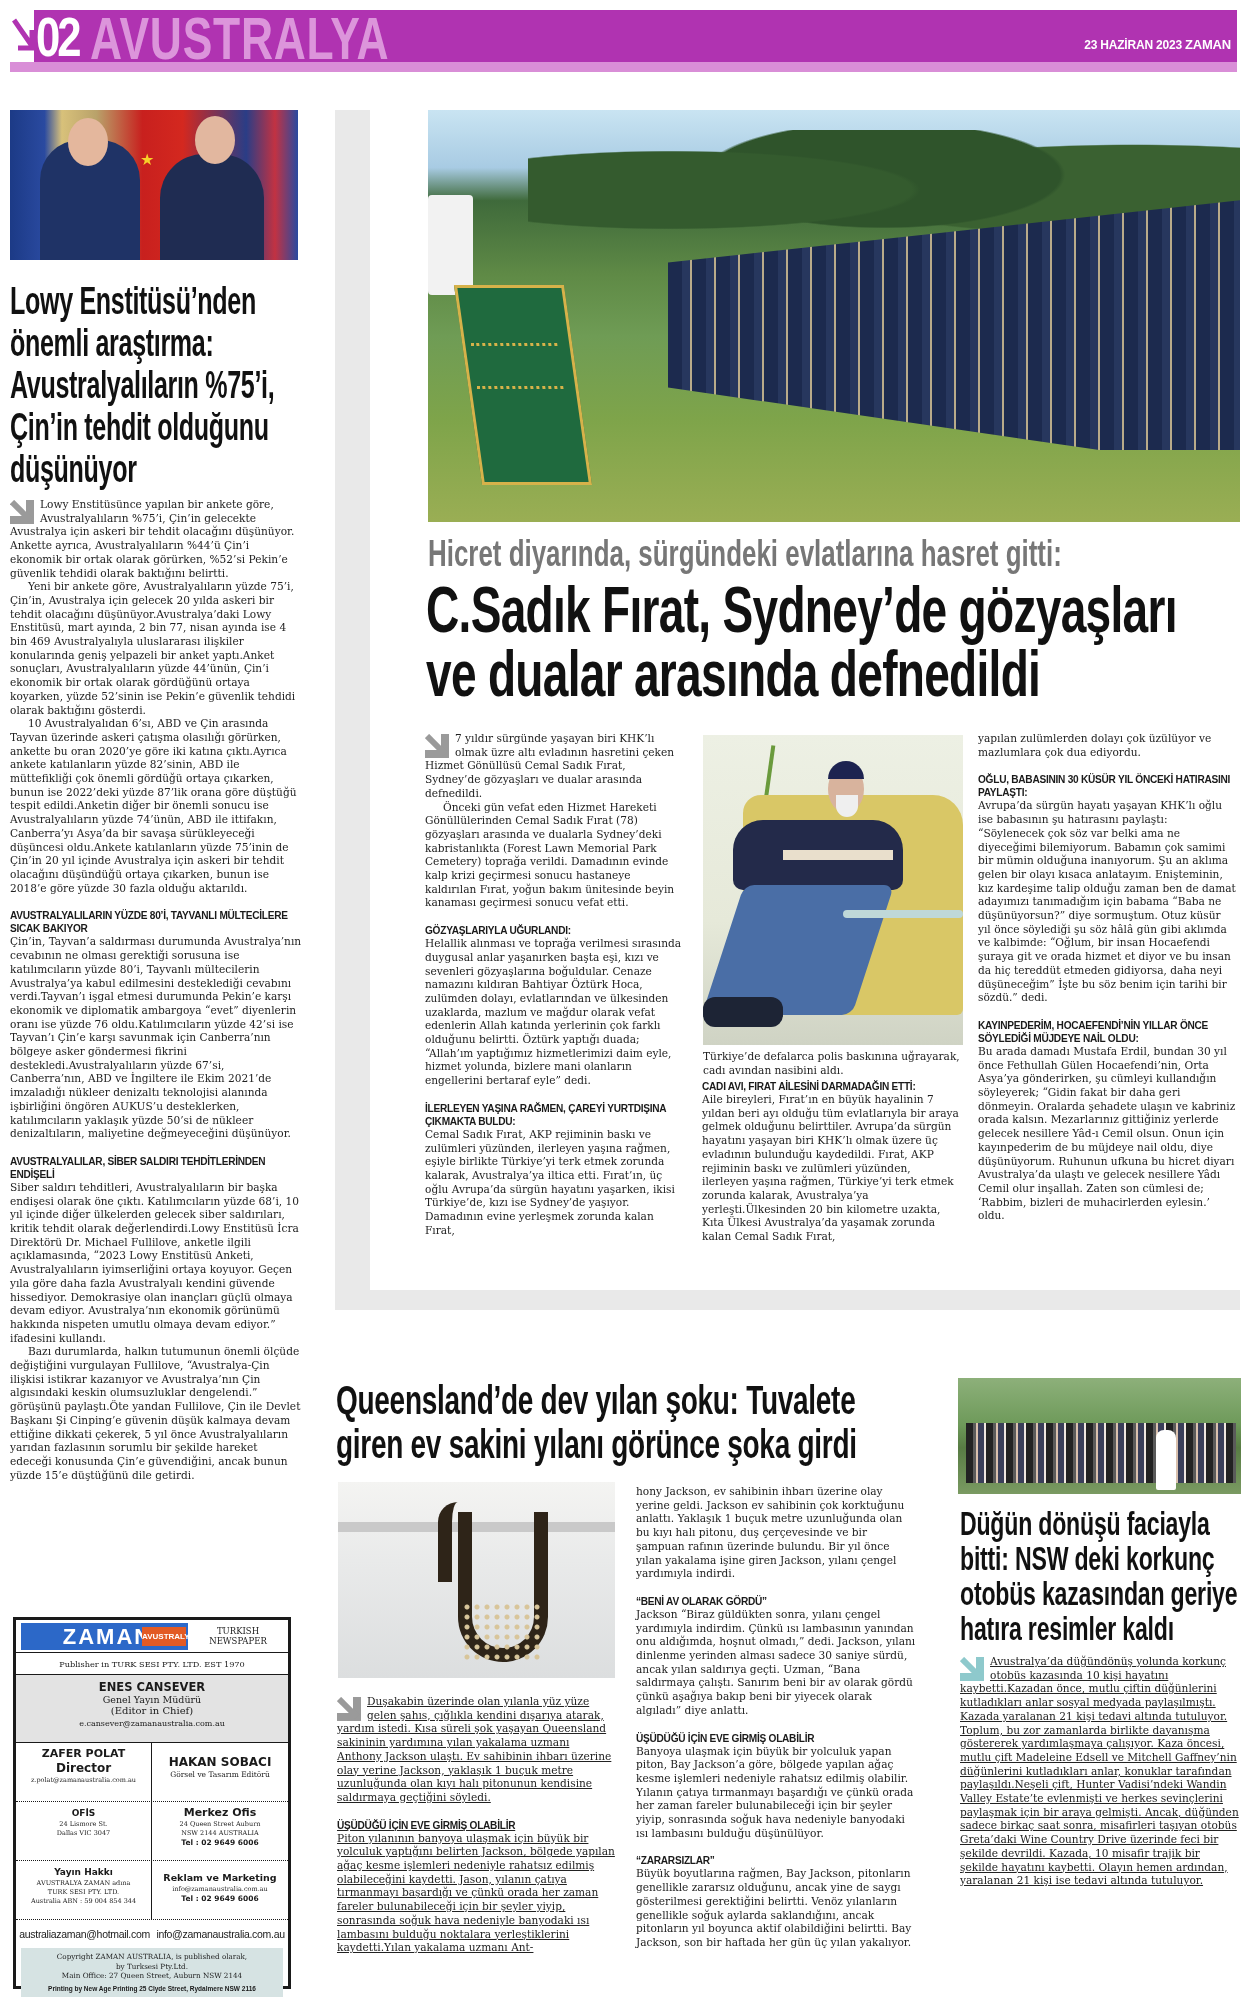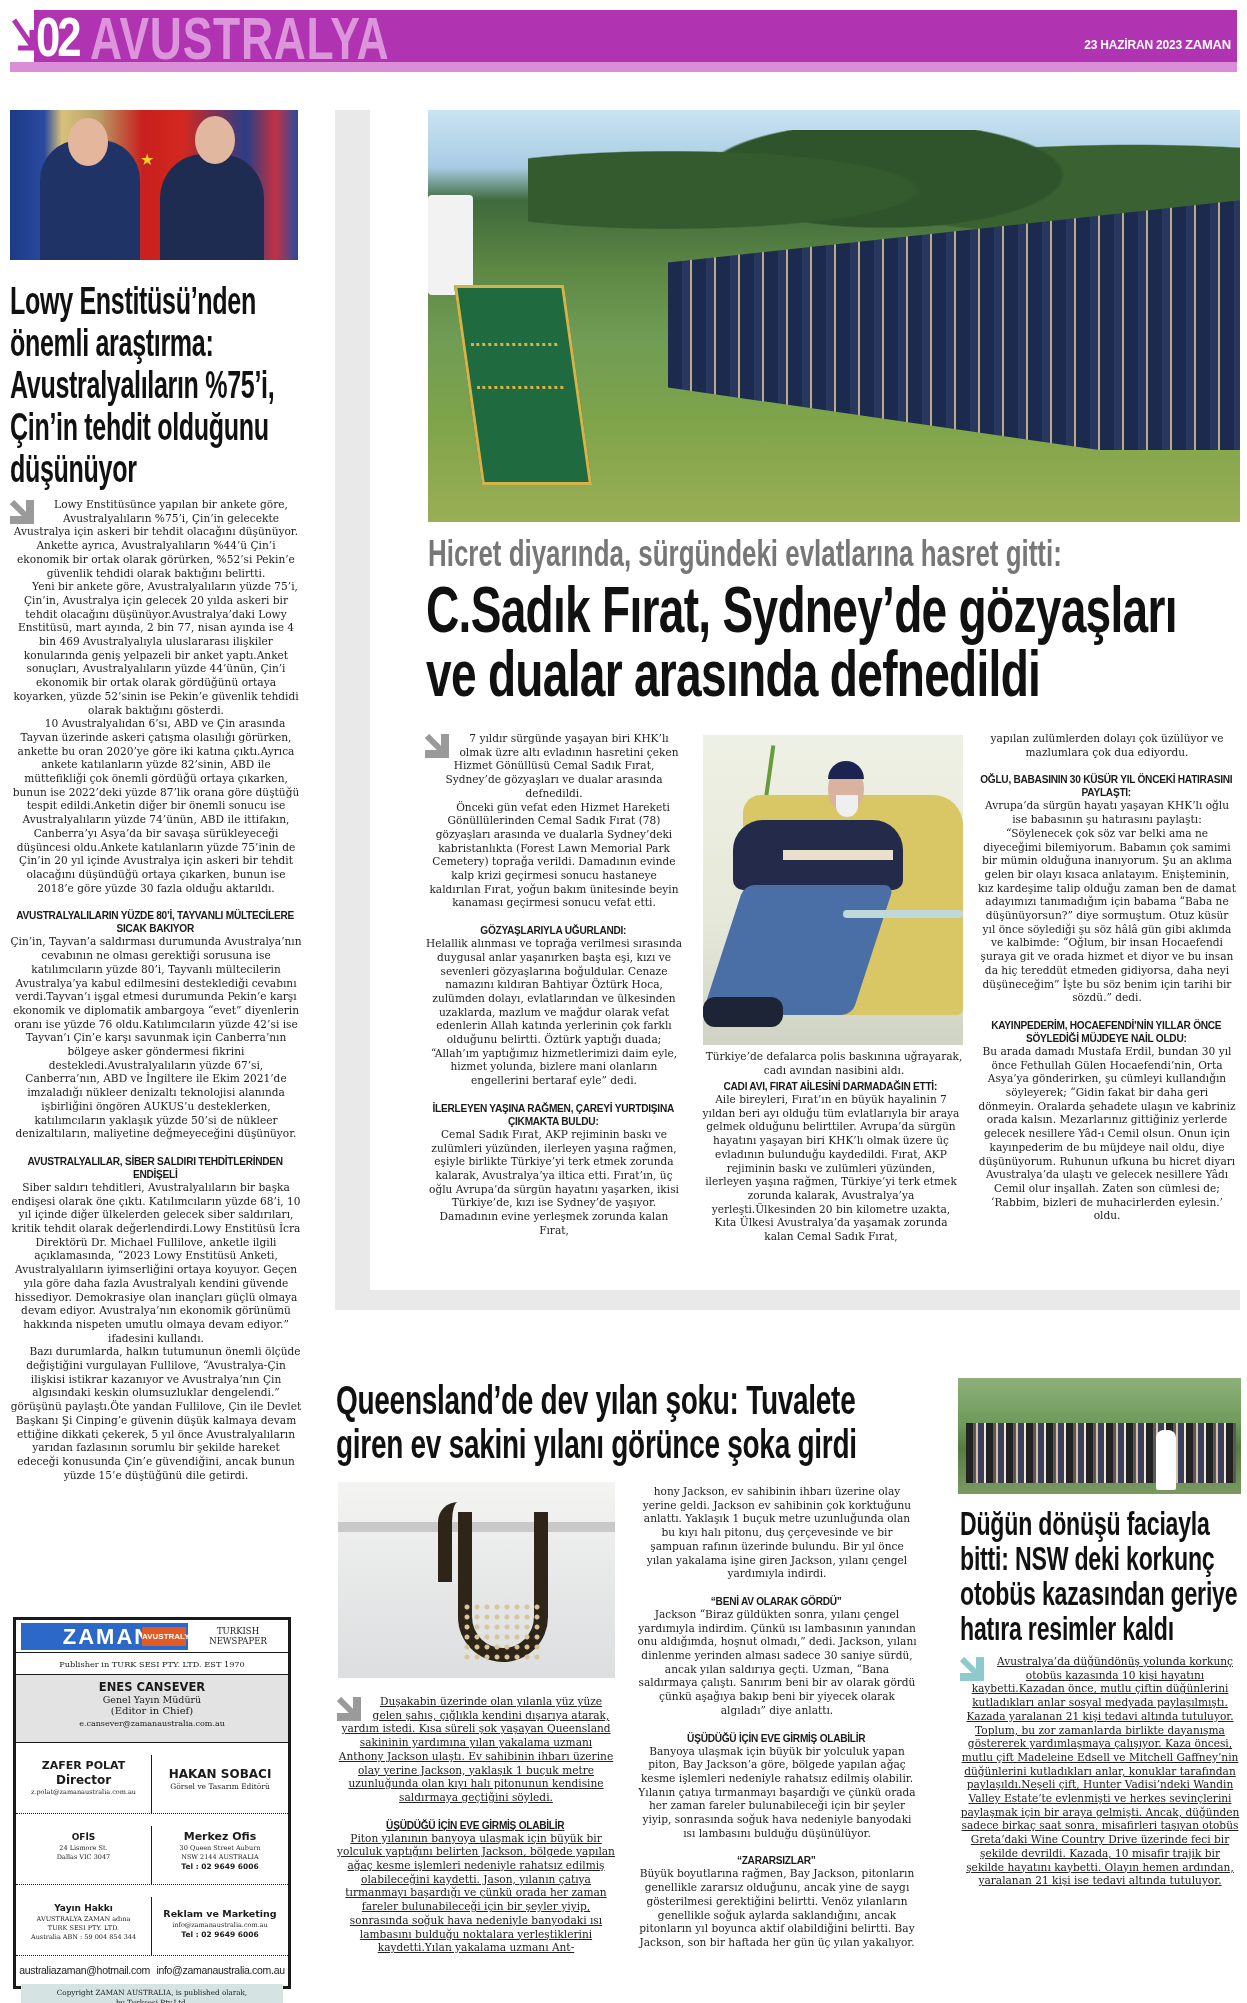--- a/index.html
+++ b/index.html
@@ -23,41 +23,41 @@
   .photo-leaders { width: 288px; height: 150px; background: linear-gradient(90deg, #1c3a86 0%, #2a4aa0 12%, #d8c17a 18%, #b9a26a 30%, #c8201e 46%, #d4281f 60%, #2a3d86 82%, #c23242 92%, #2a4aa0 100%); }
   .photo-leaders .p1 { position: absolute; left: 30px; top: 30px; width: 100px; height: 125px; background: #1f3366; border-radius: 40px 40px 0 0; }
   .photo-leaders .p1h { position: absolute; left: 58px; top: 8px; width: 40px; height: 48px; background: #e4b79d; border-radius: 50%; }
   .photo-leaders .p2 { position: absolute; left: 150px; top: 44px; width: 104px; height: 110px; background: #1f2c52; border-radius: 44px 44px 0 0; }
   .photo-leaders .p2h { position: absolute; left: 185px; top: 6px; width: 40px; height: 48px; background: #e2b79f; border-radius: 50%; }
   .photo-leaders .star { position: absolute; color: #f7d12a; font-size: 16px; font-family: "DejaVu Sans", sans-serif; }
 
   .headline-narrow { font-family: "Liberation Sans", sans-serif; font-weight: bold; color: #111; transform-origin: left top; }
   .lowy-title { margin-top: 20px; font-size: 38px; line-height: 42px; transform: scaleX(0.66); width: 430px; letter-spacing: -0.5px; }
 
-  .body-text { font-size: 10.6px; line-height: 13.7px; text-align: center; color: #222; }
+  .body-text { font-size: 10.6px; line-height: 13.7px; text-align: left; color: #222; }
   .body-text p { text-indent: 18px; }
   .body-text p.lead { text-indent: 0; }
   .lead-arrow { float: left; width: 24px; height: 24px; margin: 2px 6px 0 0; }
   .subhead { font-family: "Liberation Sans", sans-serif; font-weight: bold; font-size: 11.5px; line-height: 13px; margin-top: 14px; color: #1a1a1a; letter-spacing: -0.3px; transform: scaleX(0.88); transform-origin: left top; width: 113%; }
   .subhead + p { text-indent: 0; }
 
   
   .imprint { position: absolute; left: 13px; top: 1617px; width: 278px; height: 372px; border: 3px solid #1a1a1a; font-family: "DejaVu Serif", serif; }
   .imp-row { position: relative; border-bottom: 1.5px solid #1a1a1a; text-align: center; }
   .imp-logo { height: 33px; display: flex; align-items: center; }
   .imp-logo .zbox { width: 167px; height: 27px; margin-left: 5px; background: #2c68c8; color: #fff; font-family: "Liberation Sans", sans-serif; font-size: 22px; font-weight: bold; letter-spacing: 2px; line-height: 27px; padding-left: 6px; position: relative; }
   .imp-logo .zbox .tag { position: absolute; right: 2px; top: 4px; height: 19px; width: 44px; background: #e25a24; font-size: 8px; letter-spacing: 0; line-height: 19px; text-align: center; }
   .imp-logo .tn { flex: 1; font-size: 8.5px; line-height: 10px; text-align: center; }
   .imp-pub { font-size: 8.2px; height: 22px; line-height: 22px; }
   .imp-chief { background: #e3e3e3; height: 68px; padding-top: 5px; }
   .imp-chief .nm { font-family: "DejaVu Sans", sans-serif; font-weight: bold; font-size: 11.5px; }
   .imp-chief .rl { font-size: 9.5px; }
   .imp-chief .rl2 { font-size: 10px; }
   .imp-chief .em { font-size: 8px; margin-top: 3px; }
-  .imp-grid { display: grid; grid-template-columns: 1fr 1fr; border-bottom: 1.5px dotted #1a1a1a; margin-top: 12px; }
+  .imp-grid { display: grid; grid-template-columns: 1fr 1fr; border-bottom: 1.5px dotted #1a1a1a; }
   .imp-cell { text-align: center; padding: 4px 2px; border-right: 1.5px solid #1a1a1a; }
   .imp-cell:nth-child(2n) { border-right: none; }
   .imp-cell .nm { font-family: "DejaVu Sans", sans-serif; font-weight: bold; font-size: 11px; line-height: 14px; }
   .imp-cell .nm2 { font-family: "DejaVu Sans", sans-serif; font-weight: bold; font-size: 12px; line-height: 15px; }
   .imp-cell .sm { font-size: 6.5px; line-height: 9px; }
   .imp-cell .md { font-size: 7.5px; line-height: 10px; }
   .imp-cell .tel { font-family: "DejaVu Sans", sans-serif; font-weight: bold; font-size: 7.5px; }
   .imp-mails { display: flex; justify-content: space-around; height: 28px; align-items: center; font-family: "Liberation Sans", sans-serif; font-size: 10.5px; letter-spacing: -0.3px; }
   .imp-copy { background: #d6e3e3; margin: 0 5px; font-size: 7.2px; line-height: 9.5px; padding: 4px 3px; text-align: center; }
   .imp-copy .pr { font-family: "Liberation Sans", sans-serif; font-weight: bold; font-size: 6.5px; margin-top: 3px; }
@@ -185,21 +185,21 @@
     </div>
   </div>
   <div class="imp-grid">
     <div class="imp-cell" style="height:58px">
       <div class="nm" style="font-size:9px">OFİS</div>
       <div class="sm">24 Lismore St.</div>
       <div class="sm">Dallas VIC 3047</div>
     </div>
     <div class="imp-cell">
       <div class="nm">Merkez Ofis</div>
-      <div class="sm">30 Queen Street Auburn</div>
+      <div class="sm">24 Queen Street Auburn</div>
       <div class="sm">NSW 2144  AUSTRALIA</div>
       <div class="tel">Tel : 02 9649 6006</div>
     </div>
   </div>
   <div class="imp-grid">
     <div class="imp-cell" style="height:58px">
       <div class="nm" style="font-size:9px">Yayın Hakkı</div>
       <div class="sm">AVUSTRALYA ZAMAN adına</div>
       <div class="sm">TURK SESI PTY. LTD.</div>
       <div class="sm">Australia ABN : 59 004 854 344</div>

